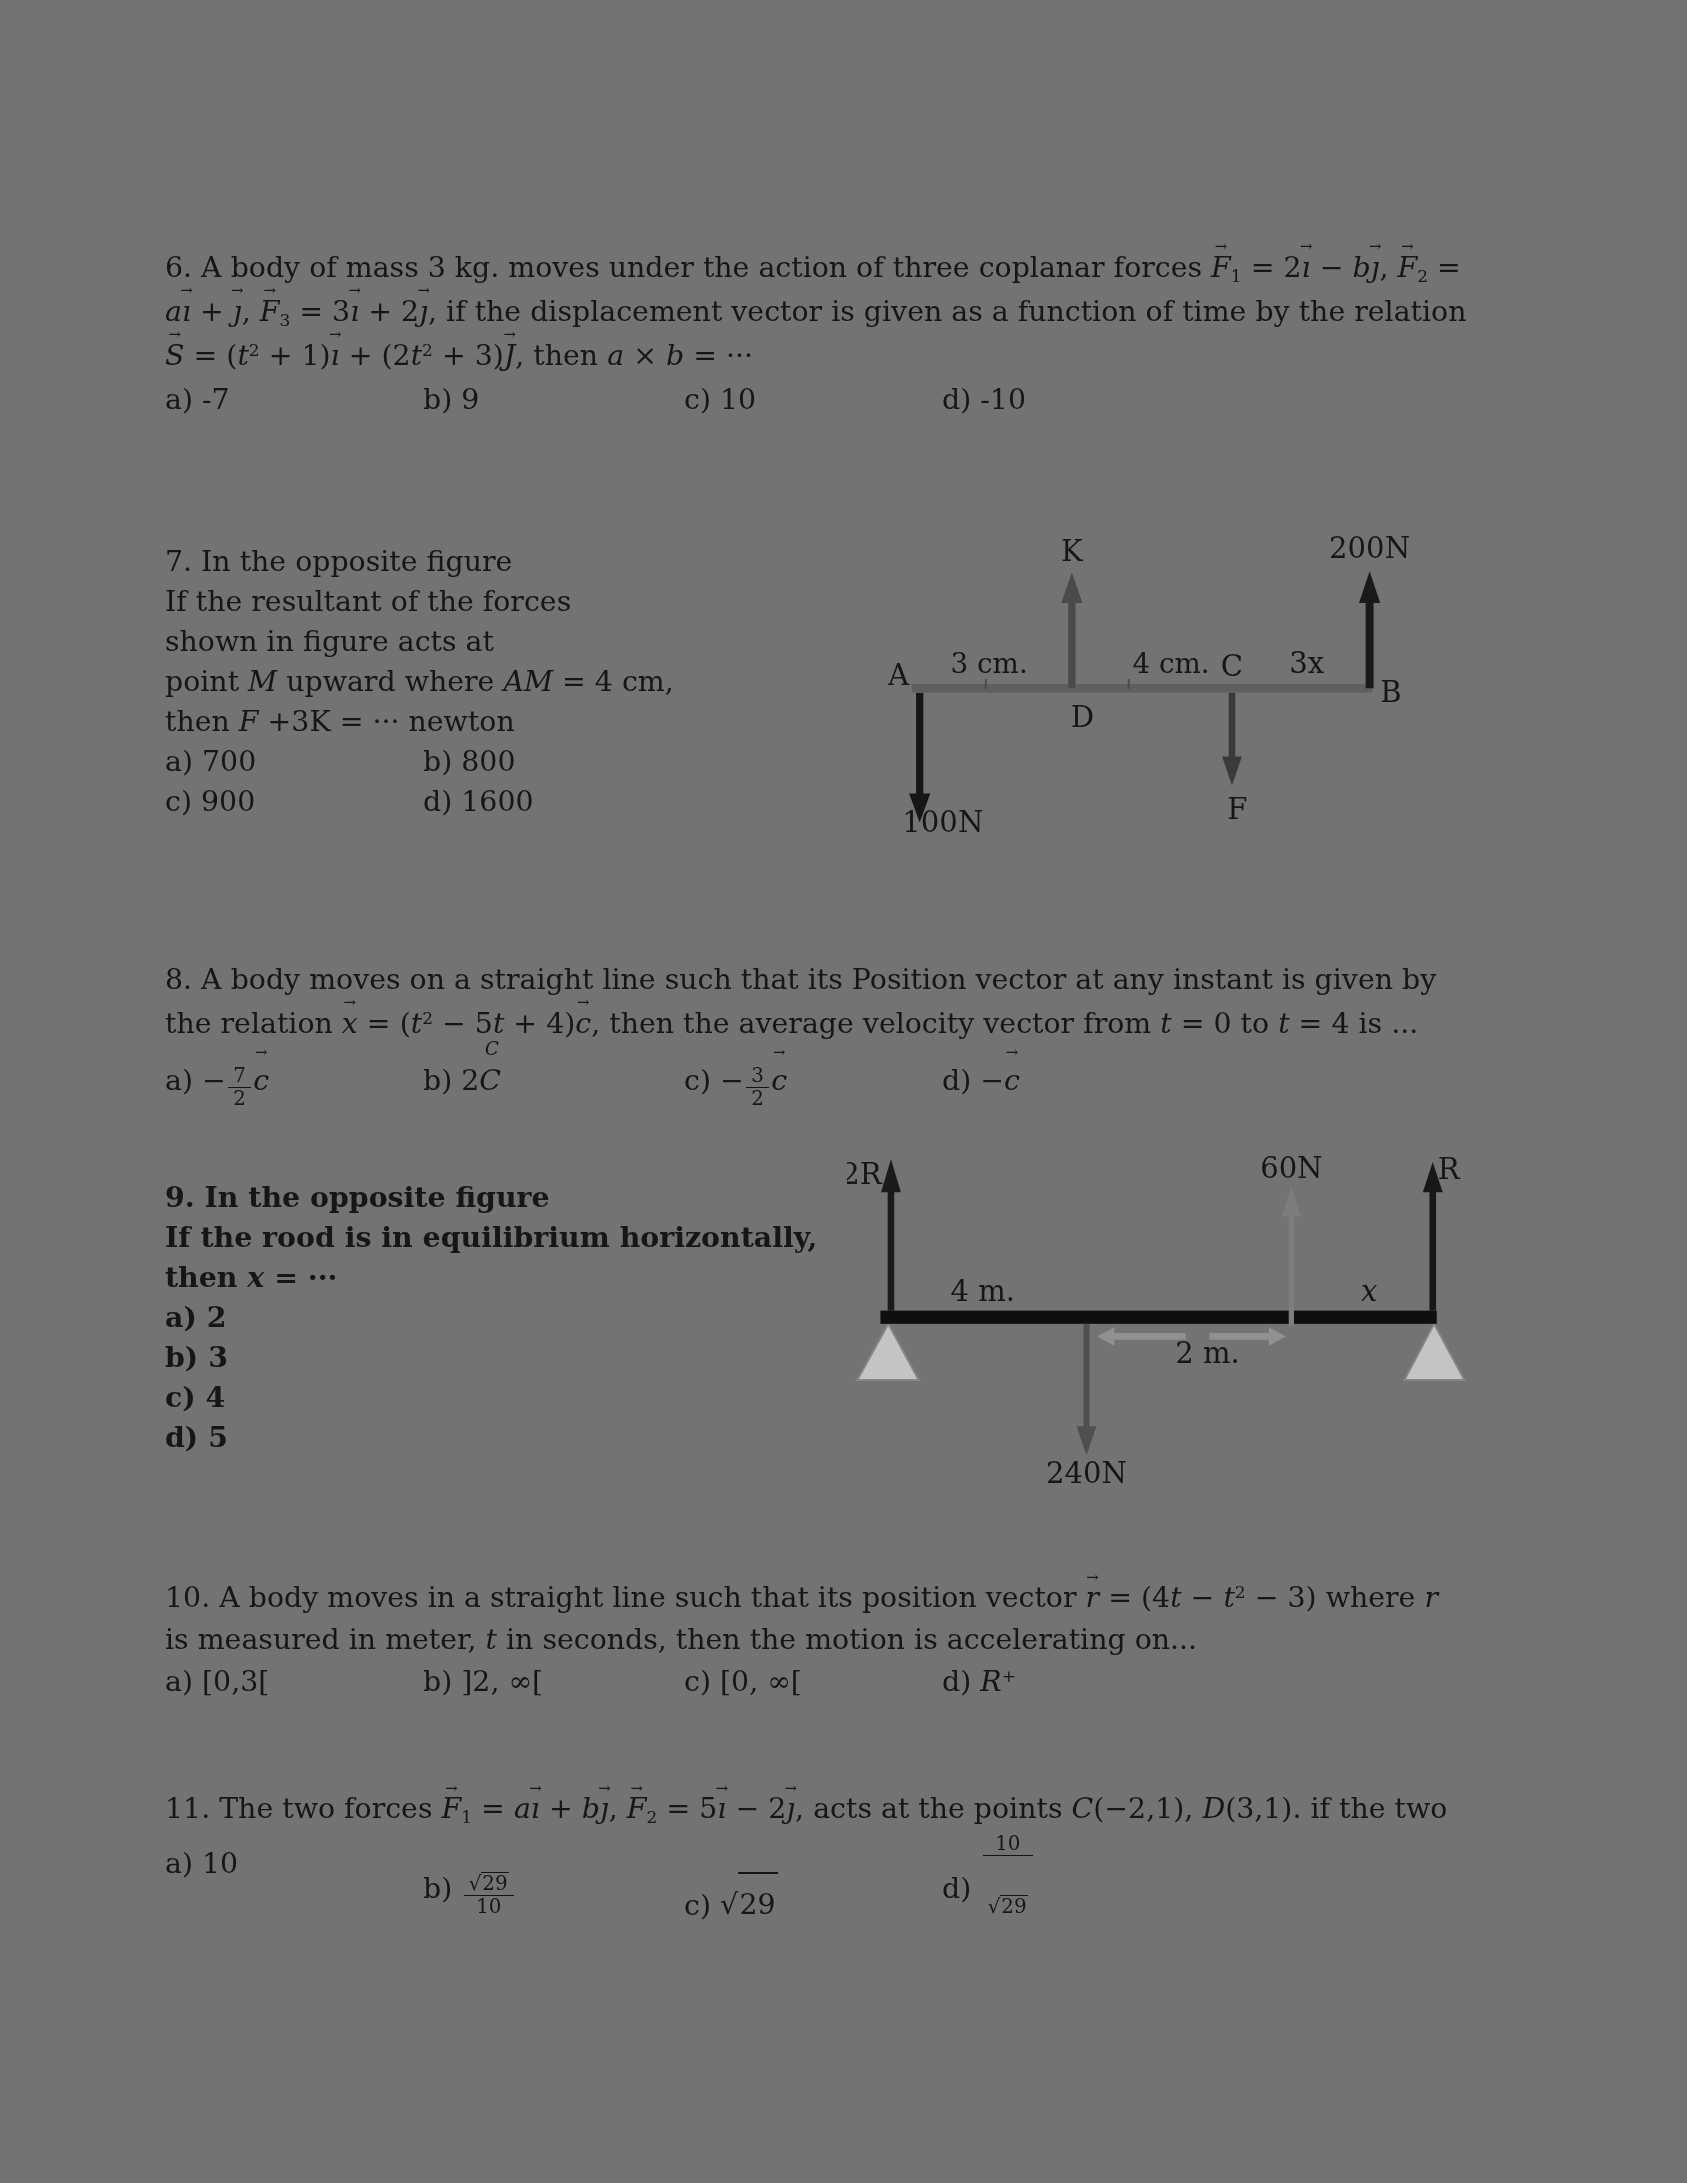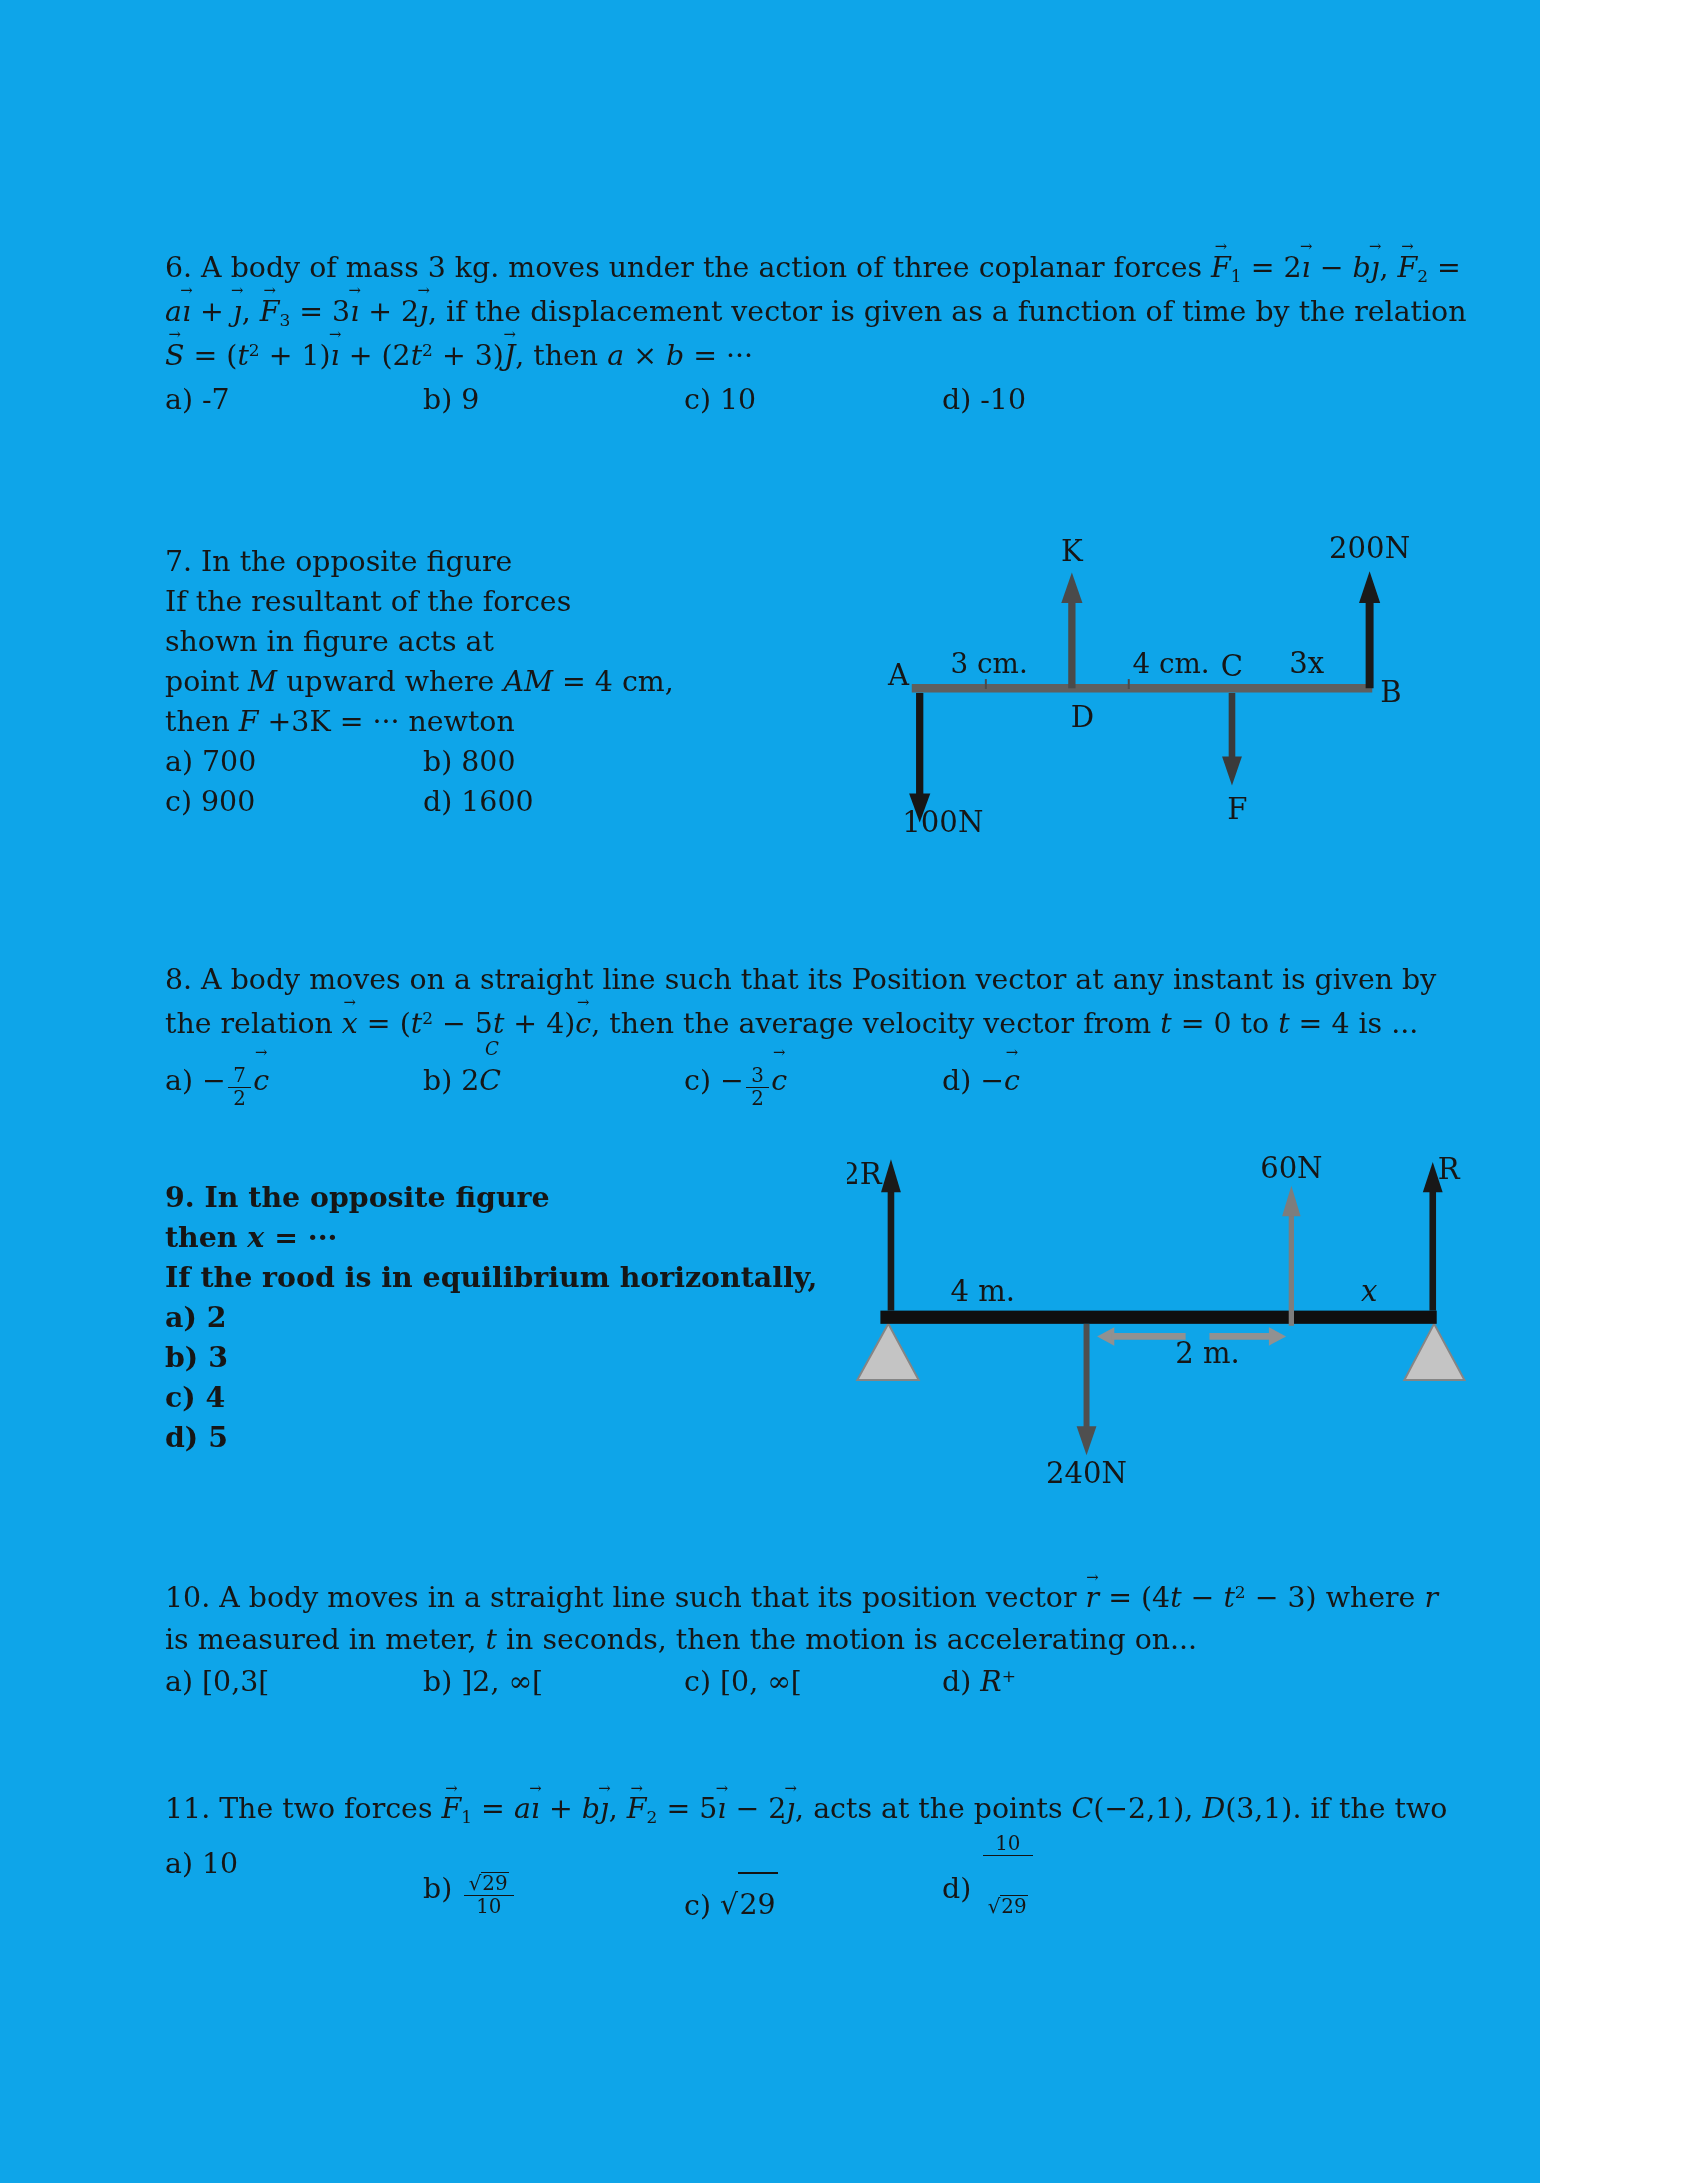--- a/index.html
+++ b/index.html
@@ -1,17 +1,17 @@
 <!DOCTYPE html>
 <html style="font-size:10.6px"><head>
 <meta charset="utf-8">
 <style>
   html,body{margin:0;padding:0;}
   body{width:1687px;height:2183px;background:#ffffff;}
-  .page{position:relative;width:1540px;height:2183px;background:#0ea5e9;
+  .page{position:relative;width:1687px;height:2183px;background:#737373;
         font-family:"DejaVu Serif", serif;color:#161616;overflow:hidden;}
   .q{position:absolute;left:165px;font-size:28.4px;--lh:44px;width:1422px;}
   .q .line{position:relative;height:var(--lh);line-height:var(--lh);white-space:nowrap;}
   .it{font-style:italic;}
   .vec{position:relative;display:inline-block;font-style:italic;}
   .vec .arr{position:absolute;left:50%;top:-0.50em;transform:translateX(-50%);
             font-size:0.52em;font-style:normal;line-height:1;}
   sub{font-size:0.60em;vertical-align:-0.28em;line-height:0;}
   sup{font-size:0.60em;vertical-align:0.55em;line-height:0;}
   .frac{display:inline-block;vertical-align:-0.80em;text-align:center;
@@ -105,22 +105,22 @@
     <div class="line q8opts">
       <span class="opt o1">a) −<span class="frac"><span class="fn">7</span><span class="fd">2</span></span><span class="vec"><span class="arr">→</span>c</span></span>
       <span class="opt o2">b) 2<span class="ovr"><span class="otop">C</span><span class="obase"><span class="it">C</span></span></span></span>
       <span class="opt o3">c) −<span class="frac"><span class="fn">3</span><span class="fd">2</span></span><span class="vec"><span class="arr">→</span>c</span></span>
       <span class="opt o4">d) −<span class="vec"><span class="arr">→</span>c</span></span>
     </div>
   </section>
 
   <section class="q" style="top:1177px;--lh:40px;width:728px;font-weight:bold;">
     <div class="line">9. In the opposite figure</div>
+    <div class="line">If the rood is in equilibrium horizontally,</div>
     <div class="line">then <span class="it">x</span> = ···</div>
-    <div class="line">If the rood is in equilibrium horizontally,</div>
     <div class="line">a) 2</div>
     <div class="line">b) 3</div>
     <div class="line">c) 4</div>
     <div class="line">d) 5</div>
   </section>
 
   <svg class="fig" style="left:847px;top:1121px;" width="635" height="370" viewBox="0 0 960 560">
     <g>
       <polygon points="62,307 15,392 108,392" fill="#c4c4c4" stroke="#858585" stroke-width="3"></polygon>
     </g>

